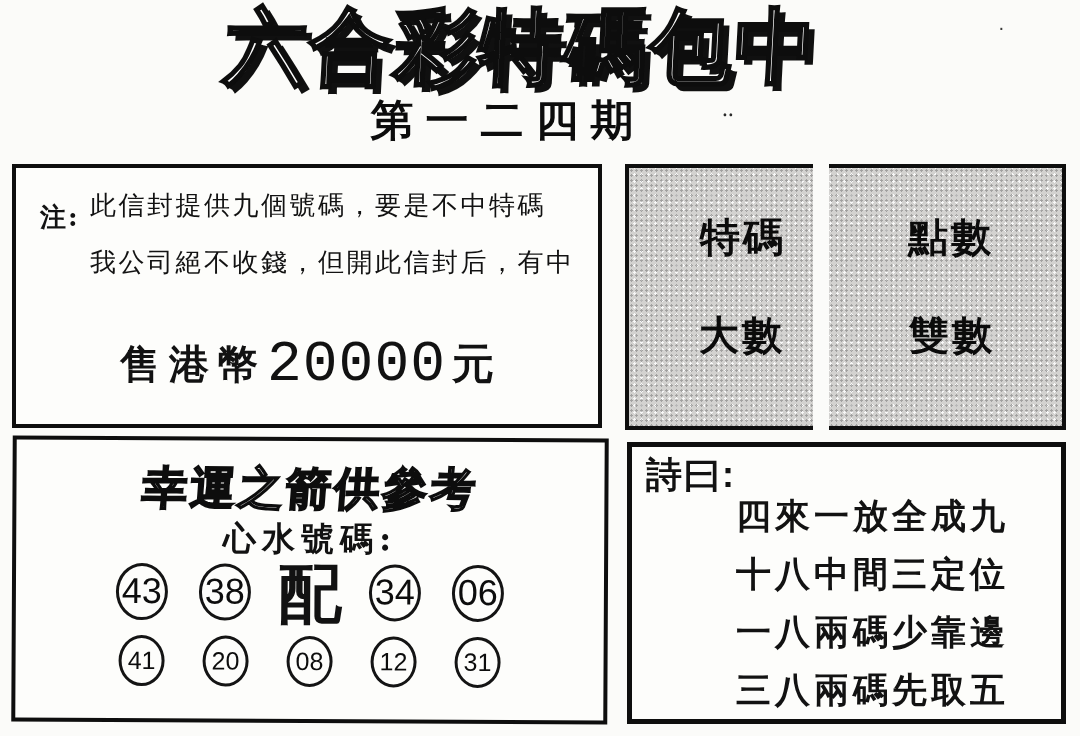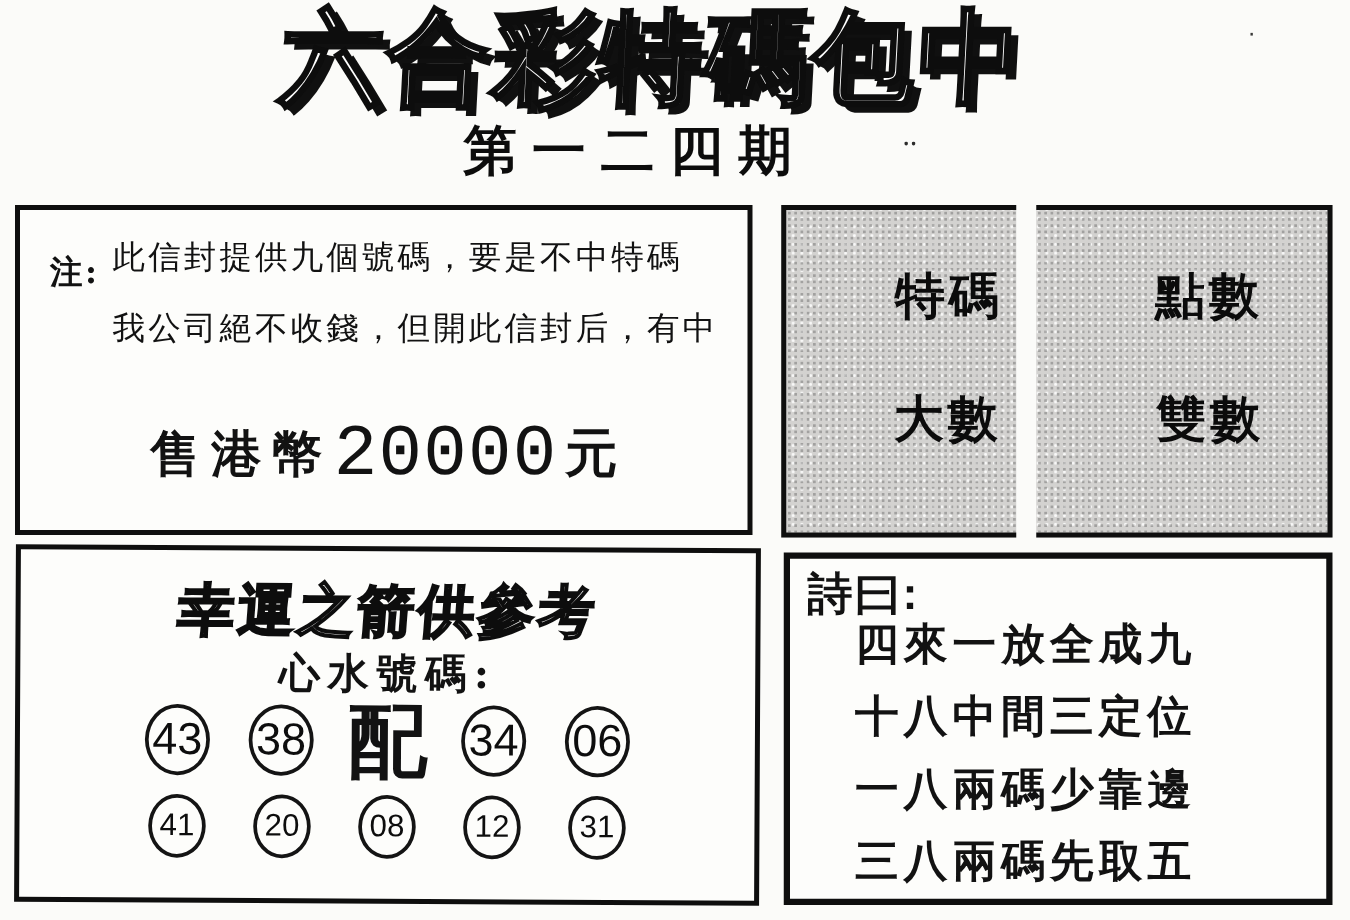--- a/index.html
+++ b/index.html
@@ -88,21 +88,21 @@
     background-position:0 0, 2px 3px;
   }
   .stripe {
     position:absolute; left:184px; top:-9px; width:16px; height:284px;
     background:#fbfbf9;
   }
   .cat {
     position:absolute; transform:translate(-50%,-50%);
     font-family:"Liberation Sans", sans-serif;
     font-weight:900; font-size:40px; letter-spacing:3px;
-    color:#0b0b0b; white-space:nowrap;margin-left:16px;
+    color:#0b0b0b; white-space:nowrap;
   }
   .cat.c1 { left:114px; top:69px; }
   .cat.c2 { left:322px; top:69px; }
   .cat.c3 { left:113px; top:167px; }
   .cat.c4 { left:323px; top:167px; }
 
   
   .lucky-box { left:12px; top:437px; width:596px; height:286px; transform:rotate(0.3deg); }
   .lucky-heading {
     position:absolute; left:0; top:18px; width:100%;
@@ -142,21 +142,21 @@
 
   
   .poem-box { left:627px; top:442px; width:439px; height:282px; border-width:5px; }
   .poem-label {
     position:absolute; left:14px; top:4px;
     font-family:"Liberation Sans", sans-serif;
     font-weight:900; font-size:36px; letter-spacing:2px;
   }
   .poem-lines {
     position:absolute; left:0; top:40px; width:100%;
-    padding-left:52px; text-align:left;
+    padding-left:52px; text-align:center;
   }
   .poem-lines p {
     font-family:"DejaVu Serif", serif;
     font-size:35px; font-weight:600; letter-spacing:4px;
     line-height:58px; white-space:nowrap;
   }
 </style>
 </head>
 <body>
 

